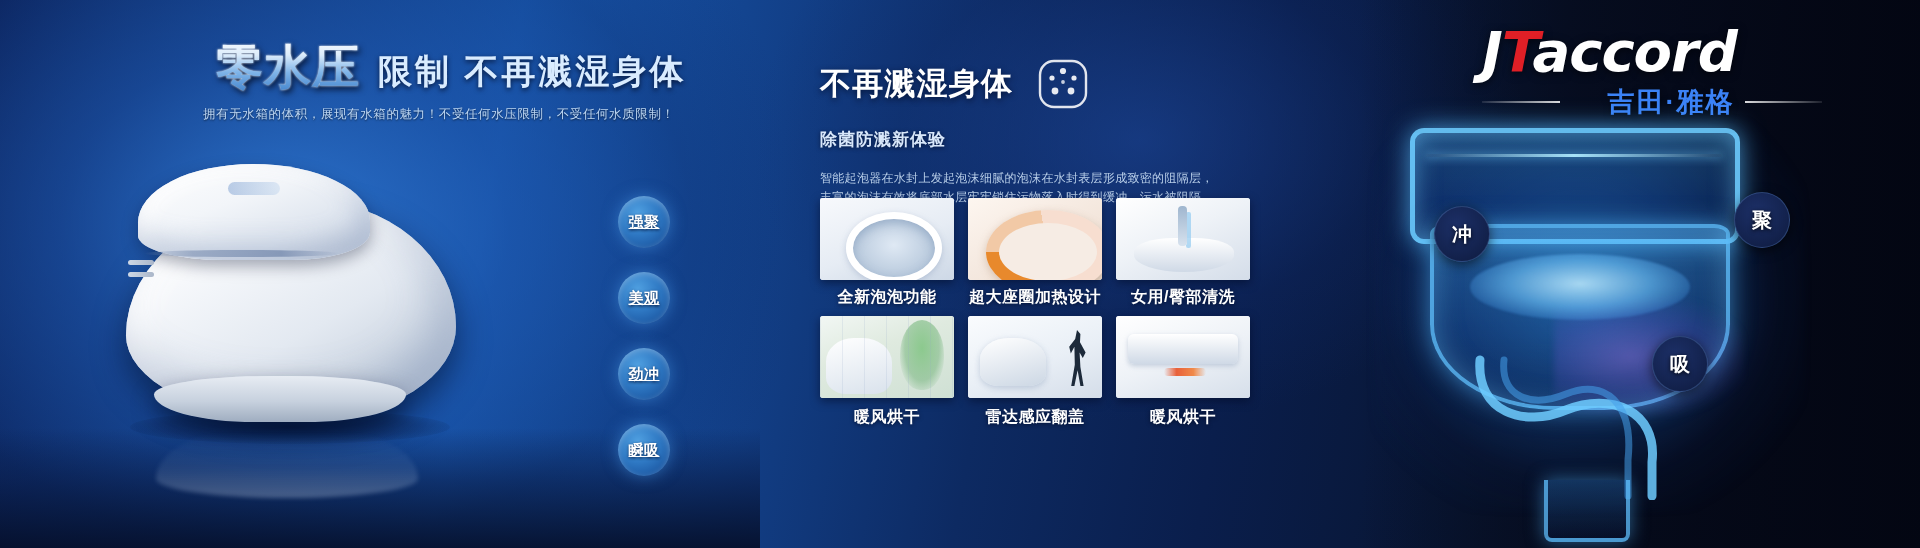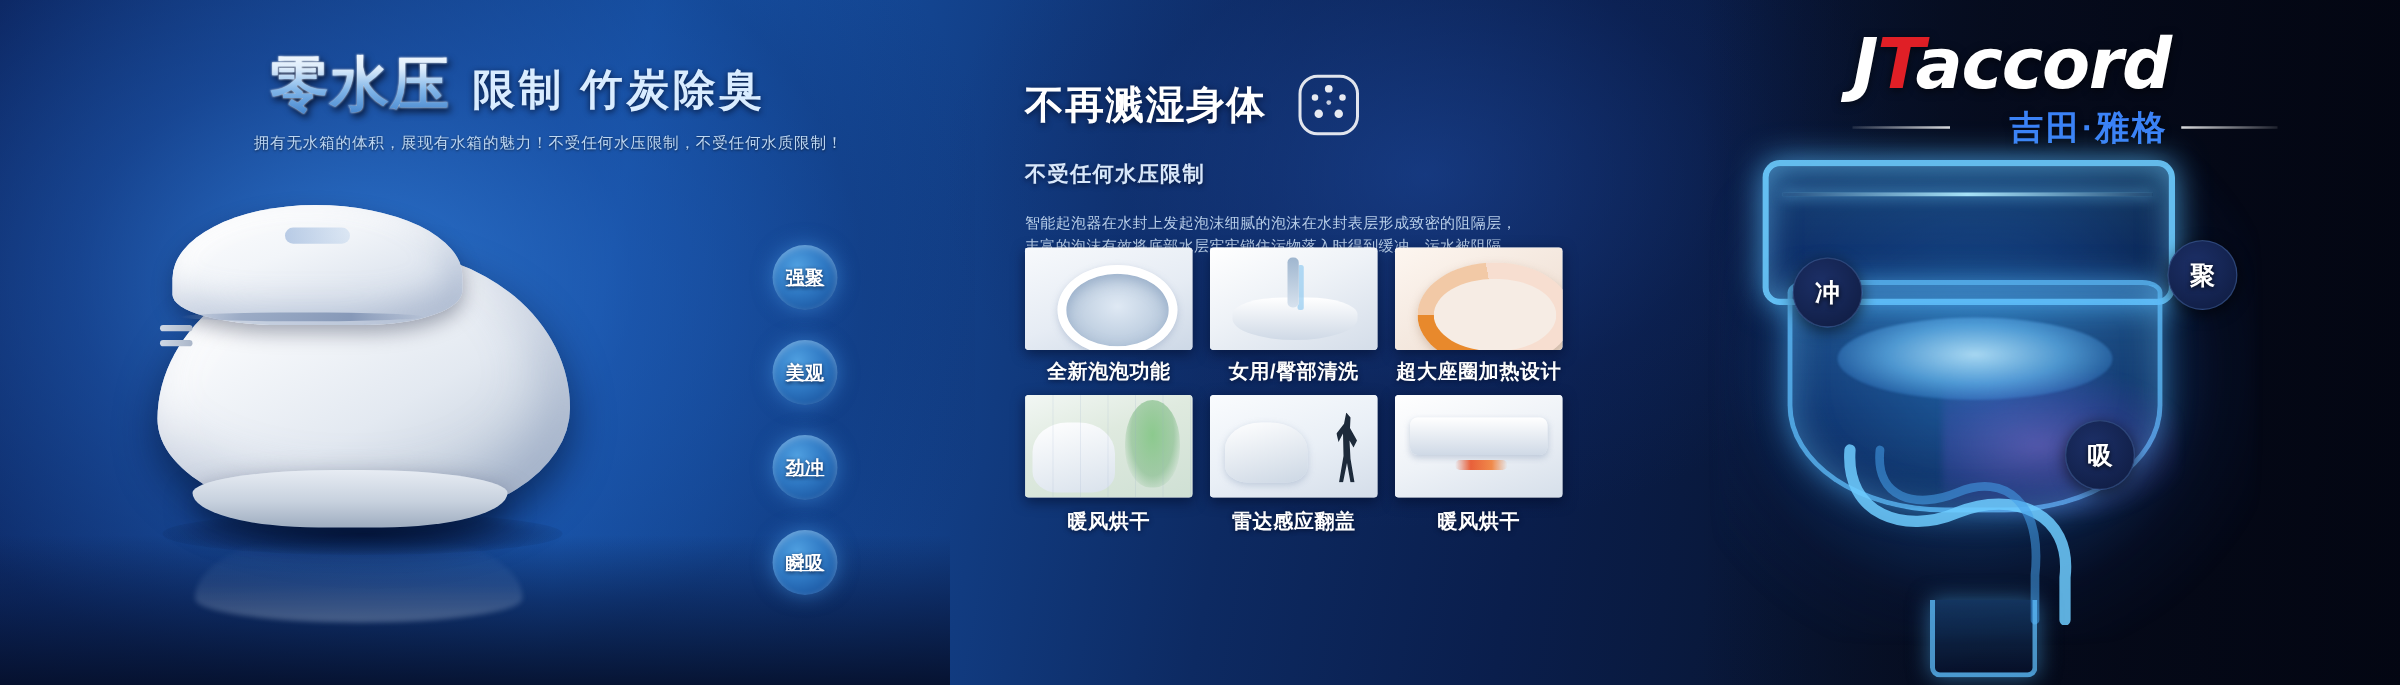--- a/index.html
+++ b/index.html
@@ -349,21 +349,21 @@
   <div class="bg-base"></div>
   <div class="bg-glow-left"></div>
   <div class="bg-glow-center"></div>
   <div class="bg-dark-right"></div>
   <div class="bg-floor"></div>
 
   <div class="left-panel">
 
     <div class="headline-row">
       <span class="headline-main">零水压</span>
-      <span class="headline-sub">限制  竹炭除臭</span>
+      <span class="headline-sub">限制  不再溅湿身体</span>
     </div>
     <div class="headline-desc">拥有无水箱的体积，展现有水箱的魅力！不受任何水压限制，不受任何水质限制！</div>
 
     <div class="toilet">
       <div class="shadow"></div>
       <div class="body"></div>
       <div class="base"></div>
       <div class="lid"></div>
       <div class="seam"></div>
       <div class="panel-dot"></div>
@@ -400,49 +400,49 @@
           <circle cx="28" cy="15" r="3.1" fill="#ffffff" opacity="0.95"></circle>
           <circle cx="17" cy="22" r="2.6" fill="#ffffff" opacity="0.95"></circle>
           <circle cx="39" cy="22" r="2.6" fill="#ffffff" opacity="0.95"></circle>
           <circle cx="20" cy="35" r="3.4" fill="#ffffff" opacity="0.95"></circle>
           <circle cx="36" cy="35" r="3.4" fill="#ffffff" opacity="0.95"></circle>
           <circle cx="28" cy="26" r="1.9" fill="#ffffff" opacity="0.8"></circle>
         </svg>
       </span>
     </div>
 
-    <div class="center-sub">不受任何水压限制</div>
+    <div class="center-sub">除菌防溅新体验</div>
 
     <div class="center-body">
       <p>智能起泡器在水封上发起泡沫细腻的泡沫在水封表层形成致密的阻隔层，</p>
       <p>丰富的泡沫有效将底部水层牢牢锁住污物落入时得到缓冲，污水被阻隔，</p>
       <p>不再溅湿身体。</p>
     </div>
 
     <div class="feat-grid">
 
       <div class="feat-cell">
         <div class="feat-thumb">
           <div class="th-bowl"></div>
         </div>
         <div class="feat-label">全新泡泡功能</div>
       </div>
 
       <div class="feat-cell">
         <div class="feat-thumb">
-          <div class="th-wash"></div>
-        </div>
-        <div class="feat-label">女用/臀部清洗</div>
+          <div class="th-ring"></div>
+        </div>
+        <div class="feat-label">超大座圈加热设计</div>
       </div>
 
       <div class="feat-cell">
         <div class="feat-thumb">
-          <div class="th-ring"></div>
-        </div>
-        <div class="feat-label">超大座圈加热设计</div>
+          <div class="th-wash"></div>
+        </div>
+        <div class="feat-label">女用/臀部清洗</div>
       </div>
 
       <div class="feat-cell r2">
         <div class="feat-thumb">
           <div class="th-bamboo"></div>
           <div class="th-grid-lines"></div>
         </div>
         <div class="feat-label">暖风烘干</div>
       </div>
 

